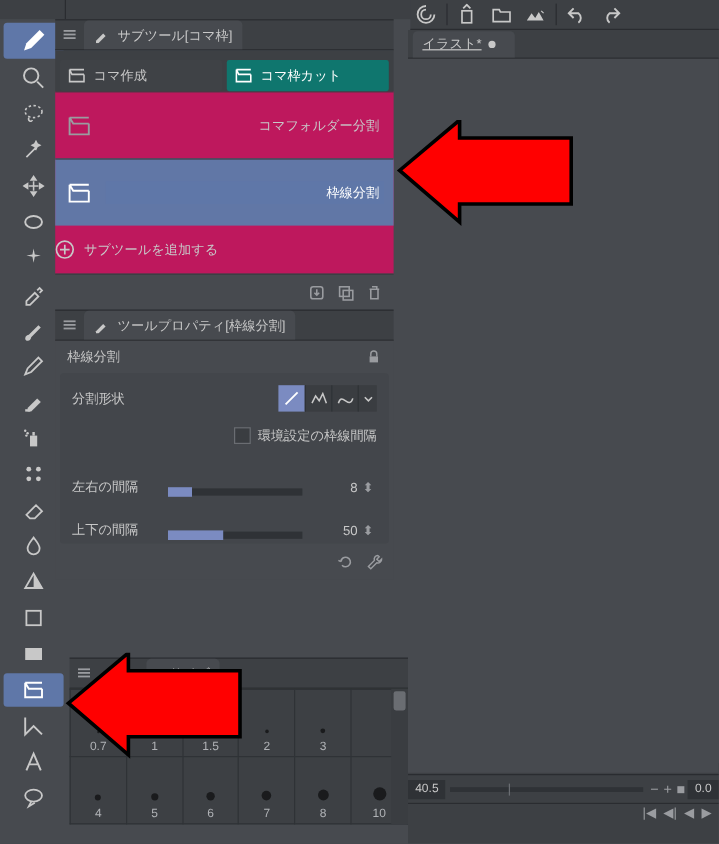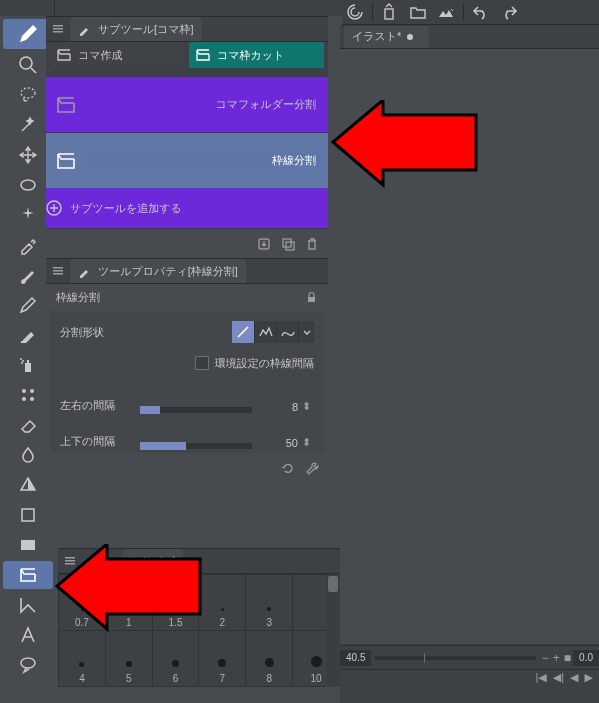--- a/index.html
+++ b/index.html
@@ -15,25 +15,25 @@
   .tool-sidebar { position: absolute; left: 0; top: 17px; width: 55px; background: #474a4f; height: 686px; display: flex; flex-direction: column; align-items: center; }
   .tool-sidebar .tool { width: 50px; height: 28px; display: flex; align-items: center; justify-content: center; margin-top: 2px; border-radius: 3px; }
   .tool-sidebar .tool.active { background: #5f77a8; }
   .tool-sidebar .tool.top { height: 30px; }
 
   .sub-panel { position: absolute; left: 46px; top: 16px; width: 282px; }
   .panel-header { height: 26px; background: #3d4044; display: flex; align-items: center; border-top: 1px solid #2a2c30; border-bottom: 1px solid #2a2c30; }
   .panel-header .menu-dots { width: 24px; height: 24px; display: flex; align-items: center; justify-content: center; }
   .panel-header .tab { height: 24px; background: #474a4f; display: flex; align-items: center; padding: 0 8px; gap: 6px; border-top-left-radius: 4px; border-top-right-radius: 4px; }
 
-  .subtool-toolbar { height: 34px; background: #3d4044; display: flex; align-items: flex-start; gap: 4px; padding: 0 4px; }
+  .subtool-toolbar { height: 34px; background: #3d4044; display: flex; align-items: flex-end; gap: 4px; padding: 0 4px; }
   .subtool-btn { flex: 1; height: 26px; background: #3f4246; display: flex; align-items: center; padding: 0 6px; gap: 6px; border-radius: 2px; }
   .subtool-btn.active { background: #0f766e; color: #fff; }
 
-  .subtool-list { background: #6d28d9; }
+  .subtool-list { background: #be185d; }
   .subtool-item { display: flex; align-items: center; padding: 6px 8px; gap: 10px; border-top: 1px solid #3a3d41; }
   .subtool-item.selected { background: #6177a6; color: #fff; }
   .subtool-item .it-icon { width: 24px; height: 24px; display: flex; align-items: center; justify-content: center; }
   .subtool-item .it-label { flex: 1; text-align: right; padding-right: 4px; }
   .subtool-item.selected .it-label { background: #5f77a8; padding: 2px 4px; }
 
   .add-subtool { height: 40px; display: flex; align-items: center; justify-content: flex-start; gap: 8px; }
 
   .panel-footer { height: 30px; display: flex; align-items: center; justify-content: flex-end; gap: 8px; padding-right: 8px; border-top: 1px solid #3a3d41; }
 
@@ -57,21 +57,21 @@
 
   .brush-panel { position: absolute; left: 58px; top: 548px; width: 282px; }
   .brush-grid { background: #3d4044; position: relative; }
   .brush-grid table { width: 100%; border-collapse: collapse; }
   .brush-grid td { width: 40px; height: 56px; text-align: center; vertical-align: bottom; border: 1px solid #2f3236; padding-bottom: 2px; font-size: 10px; color: #b0b2b6; }
   .brush-grid td .dot { display: block; margin: 0 auto 6px auto; background: #1a1b1d; border-radius: 50%; }
   .brush-grid .scrollbar { position: absolute; right: 0; top: 0; width: 14px; height: 100%; background: #3a3d41; }
   .brush-grid .scrollbar .thumb { position: absolute; top: 2px; left: 2px; width: 10px; height: 16px; background: #6a6d72; border-radius: 2px; }
 
   .canvas-area { position: absolute; left: 340px; top: 25px; width: 259px; height: 620px; background: #3d4044; }
-  .canvas-tab-row { height: 24px; display: flex; align-items: center; background: #3d4044; border-bottom: 1px solid #2a2c30; }
+  .canvas-tab-row { height: 24px; display: flex; align-items: center; background: #3d4044; border-bottom: 1px solid #2a2c30; text-decoration: underline; }
   .canvas-tab { padding: 0 16px 0 8px; height: 22px; background: #474a4f; display: flex; align-items: center; gap: 6px; border-top-left-radius: 4px; border-top-right-radius: 4px; margin-left: 4px; }
   .canvas-tab .dirty { width: 6px; height: 6px; border-radius: 50%; background: #c8c8c8; }
   .canvas-main { height: 595px; background: #474a4f; }
 
   .zoom-bar { position: absolute; left: 340px; top: 645px; height: 24px; width: 259px; display: flex; align-items: center; background: #3d4044; border-top: 1px solid #2a2c30; }
   .zoom-bar .zv { background: #2f3236; padding: 1px 6px; font-size: 10px; height: 16px; display: flex; align-items: center; }
   .zoom-bar .track { flex: 1; height: 4px; background: #2f3236; margin: 0 4px; position: relative; }
   .zoom-bar .track .tick { position: absolute; top: -3px; width: 1px; height: 10px; background: #6a6d72; }
   .zoom-bar .sym { color: #9a9ca0; font-size: 12px; margin: 0 2px; }
 

